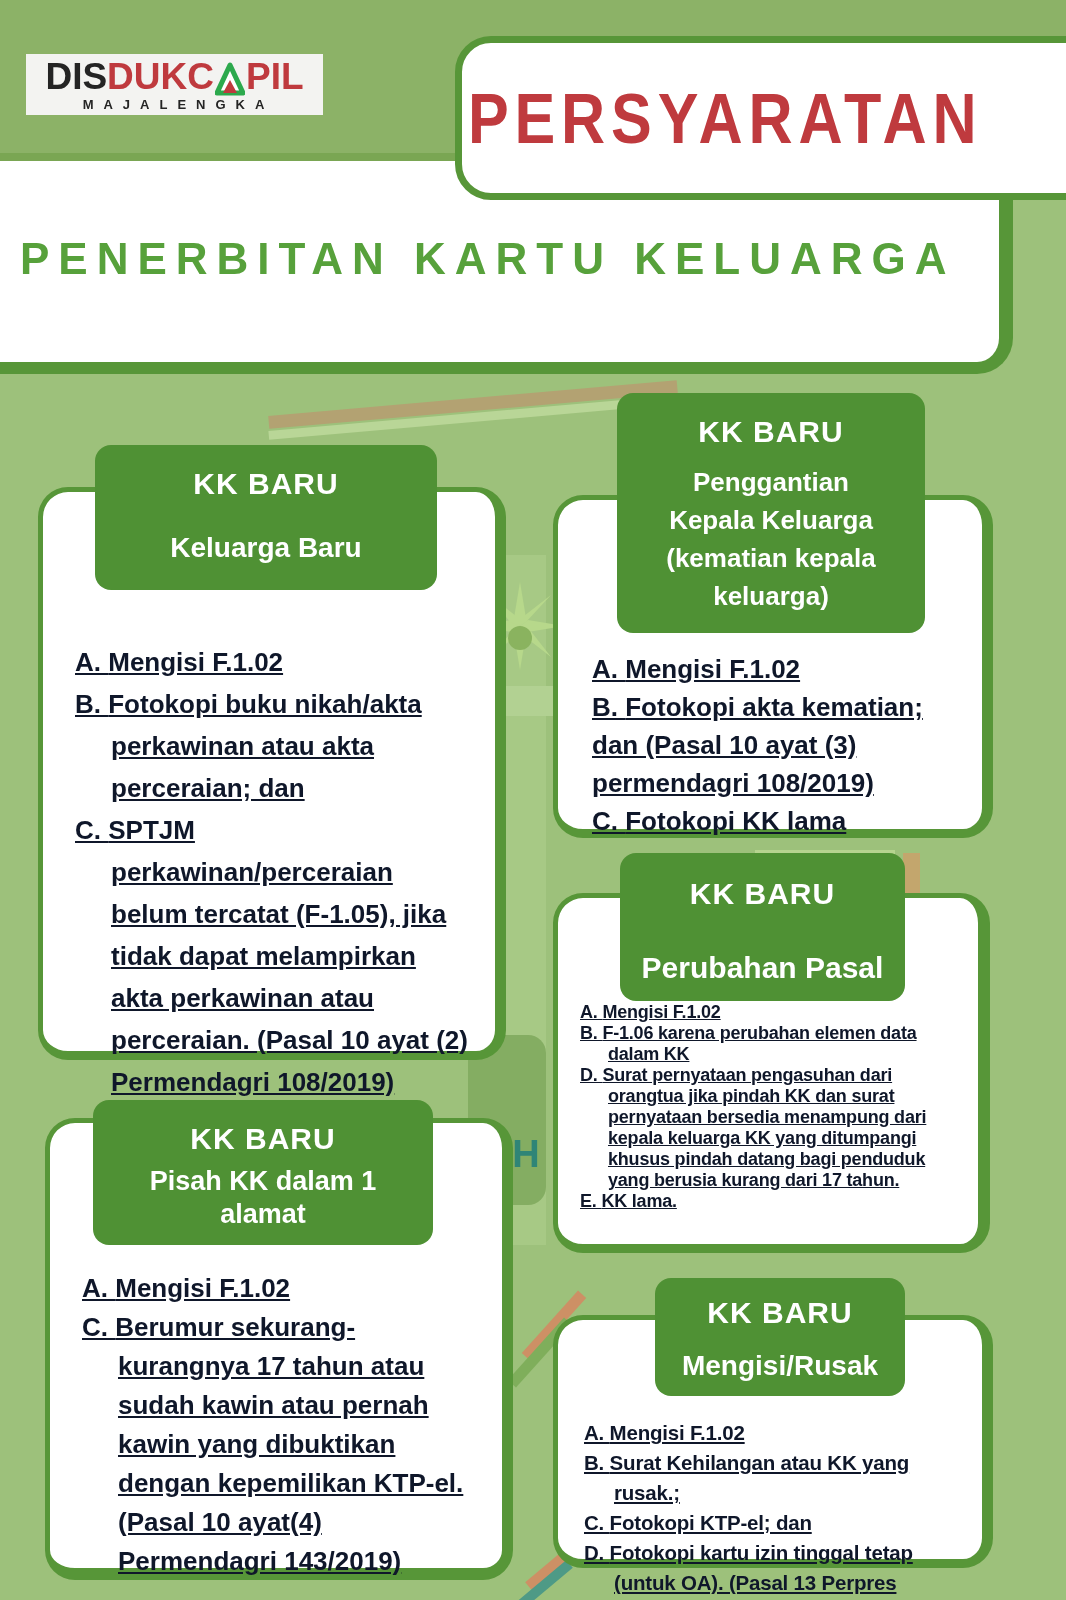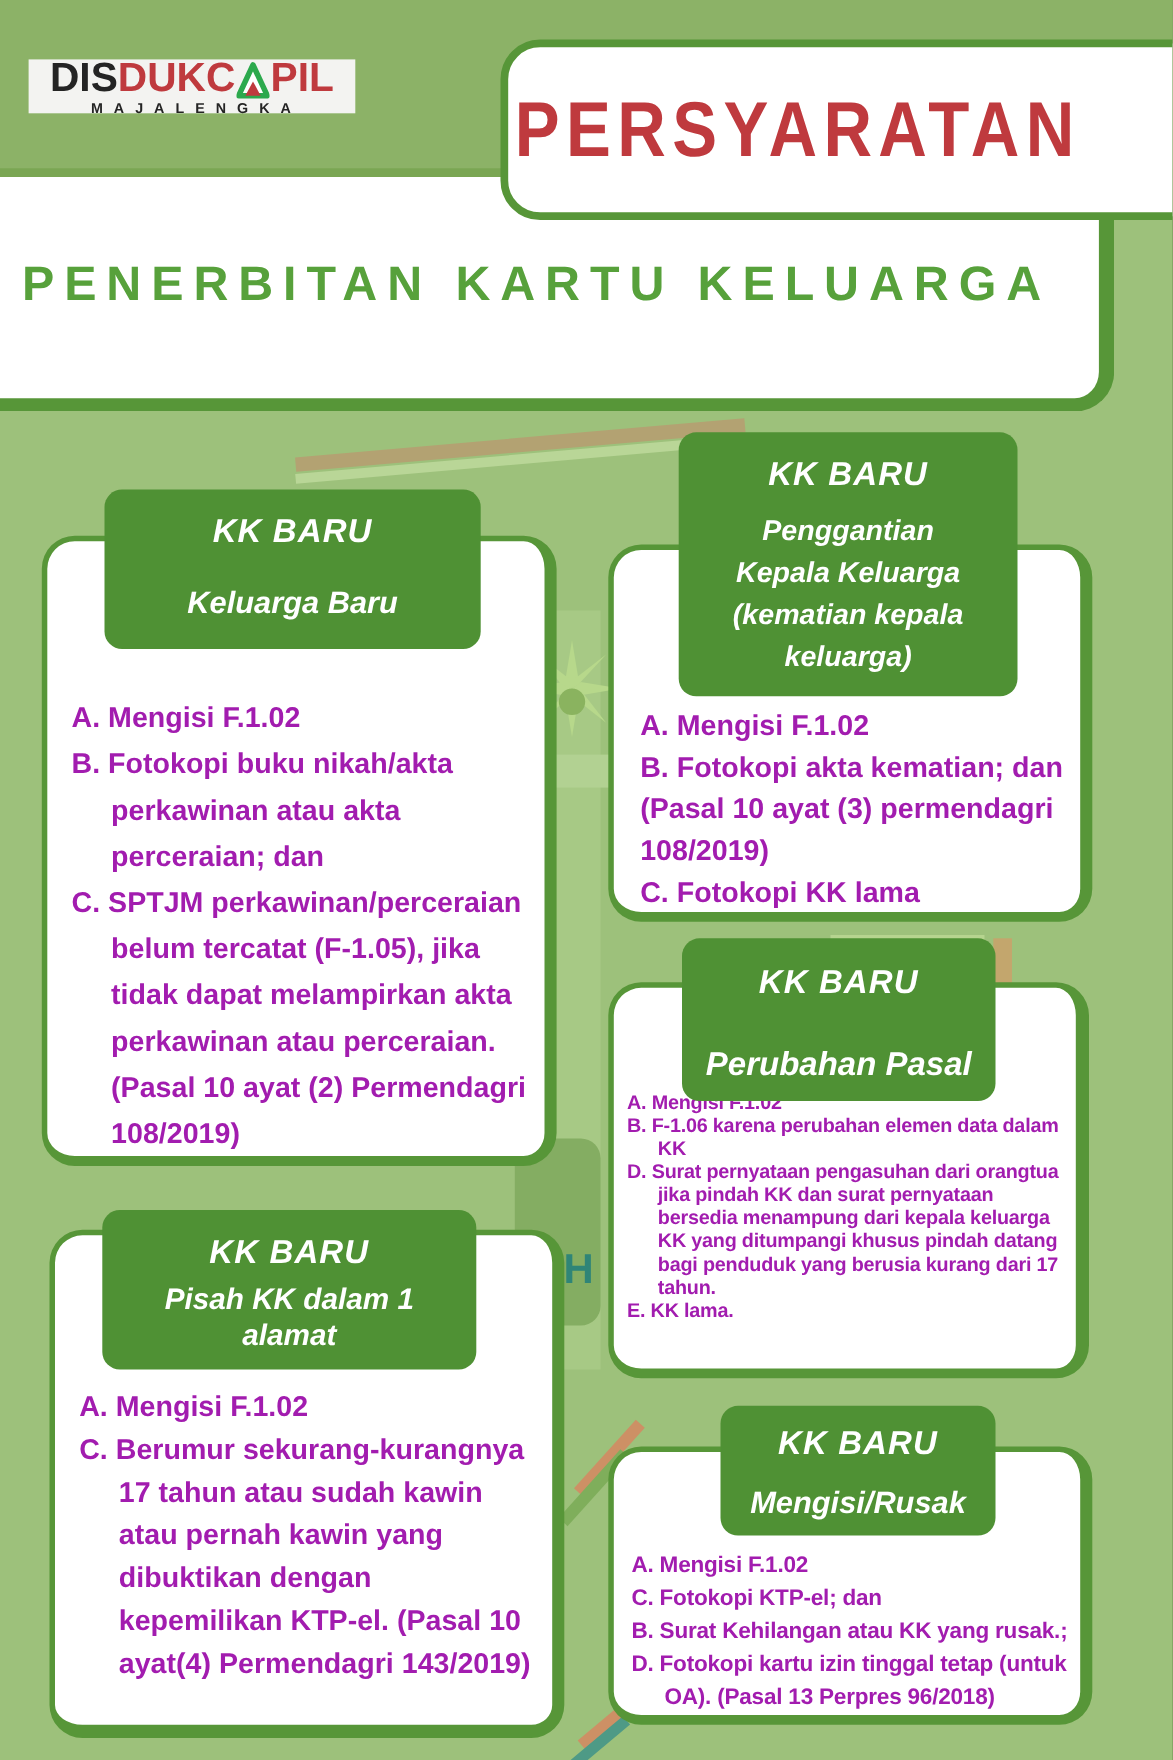--- a/index.html
+++ b/index.html
@@ -28,21 +28,21 @@
   .badge-label{
     color:#bf3a3e;font-size:63px;font-weight:bold;letter-spacing:6px;
     transform:scale(0.97,1.12);white-space:nowrap;
   }
   .page-title{
     position:absolute;left:20px;top:234px;width:960px;z-index:4;
     color:#57a13b;font-size:44px;font-weight:bold;letter-spacing:9px;white-space:nowrap;
   }
   
   .logo{
-    position:absolute;left:26px;top:54px;width:297px;height:49px;
+    position:absolute;left:26px;top:54px;width:297px;height:61px;
     background:#f3f3f1;z-index:3;
     display:flex;flex-direction:column;align-items:center;justify-content:center;
   }
   .logo-line1{font-size:37px;font-weight:bold;line-height:38px;display:flex;align-items:flex-end;}
   .logo-dis{color:#242424;}
   .logo-red{color:#bf3a3e;}
   .logo-tri{display:inline-block;width:30px;height:34px;margin:0 1px;}
   .logo-city{font-size:13px;font-weight:bold;color:#242424;letter-spacing:10px;margin-top:1px;padding-left:8px;}
   
   .deco{position:absolute;z-index:1;}
@@ -60,25 +60,25 @@
   .patch{left:755px;top:850px;width:140px;height:24px;background:#b6d48f;}
   
   .card{
     position:absolute;background:#ffffff;z-index:2;
     border:5px solid #579638;border-right-width:11px;border-bottom-width:9px;
     border-radius:30px;box-sizing:border-box;
   }
   .card-header{
     position:absolute;z-index:3;background:#4f9134;color:#ffffff;border-radius:16px;
     display:flex;flex-direction:column;align-items:center;justify-content:space-between;
-    text-align:center;box-sizing:border-box;font-style:italic;
+    text-align:center;box-sizing:border-box;
   }
   .card-tag{font-size:30px;font-weight:bold;letter-spacing:1px;}
   .card-subtitle{font-weight:bold;}
-  ul.req{list-style:none;margin:4px;color:#a21caf;font-weight:bold;}
+  ul.req{list-style:none;margin:14px;color:#0f172a;font-weight:bold;text-decoration:underline;}
   ul.req li{padding-left:36px;text-indent:-36px;}
   
   #card1{left:38px;top:487px;width:468px;height:573px;}
   #hdr1{left:95px;top:445px;width:342px;height:145px;padding:22px 10px 26px;}
   #hdr1 .card-subtitle{font-size:28px;}
   #card1 ul{padding:135px 6px 0 18px;font-size:26px;line-height:42px;}
   
   #card2{left:553px;top:495px;width:440px;height:343px;}
   #hdr2{left:617px;top:393px;width:308px;height:240px;padding:22px 38px 18px;}
   #hdr2 .card-subtitle{font-size:26px;line-height:38px;}
@@ -200,19 +200,19 @@
   </div>
   <div class="card" id="card4">
     <ul class="req">
         <li><span>A. </span><span>Mengisi F.1.02</span></li>
         <li><span>C. </span><span>Berumur sekurang-kurangnya 17 tahun atau sudah kawin atau pernah kawin yang dibuktikan dengan kepemilikan KTP-el. (Pasal 10 ayat(4) Permendagri 143/2019)</span></li>
       </ul>
   </div>
   <div class="card" id="card5">
     <ul class="req">
         <li><span>A. </span><span>Mengisi F.1.02</span></li>
+        <li><span>B. </span><span>Surat Kehilangan atau KK yang rusak.;</span></li>
         <li><span>C. </span><span>Fotokopi KTP-el; dan</span></li>
-        <li><span>B. </span><span>Surat Kehilangan atau KK yang rusak.;</span></li>
         <li><span>D. </span><span>Fotokopi kartu izin tinggal tetap (untuk OA). (Pasal 13 Perpres 96/2018)</span></li>
       </ul>
   </div>
 
 </div>
 
 </body></html>

